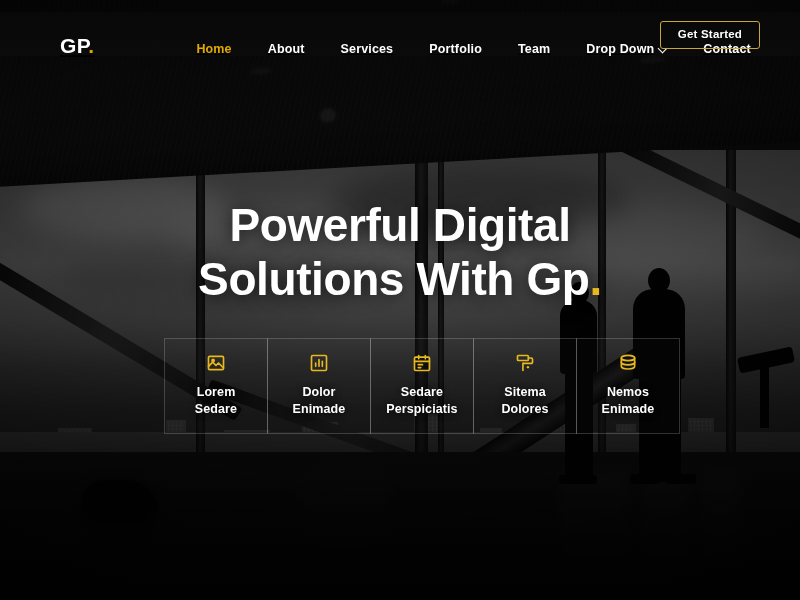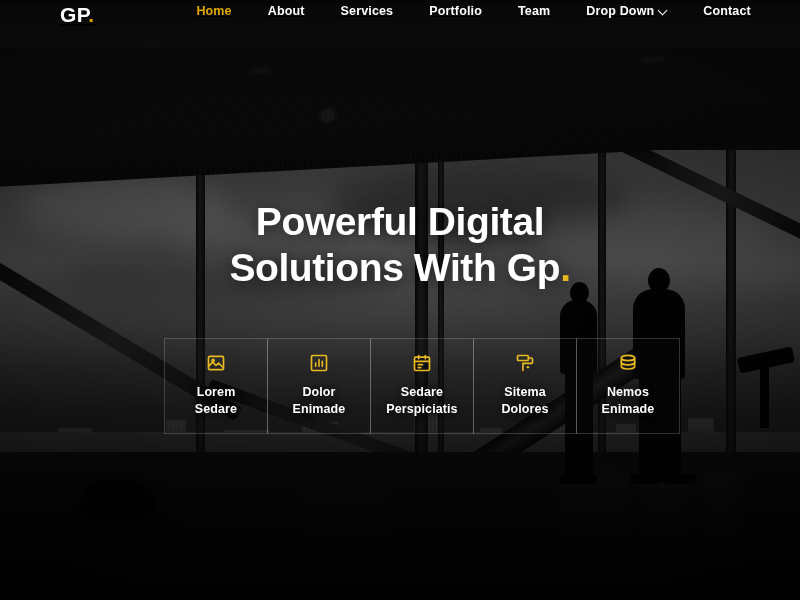--- a/index.html
+++ b/index.html
@@ -88,22 +88,22 @@
   
   .tint {
     position:absolute; inset:0;
     background:
       radial-gradient(120% 85% at 50% 48%, rgba(0,0,0,.18) 0%, rgba(0,0,0,.50) 62%, rgba(0,0,0,.80) 100%),
       linear-gradient(180deg, rgba(0,0,0,.62) 0%, rgba(0,0,0,.30) 26%, rgba(0,0,0,.34) 58%, rgba(0,0,0,.78) 100%);
   }
 
   
   .header {
-    position:absolute; left:0; top:4px; width:800px; height:44px;
-    display:flex; align-items:flex-start; z-index:40;
+    position:absolute; left:0; top:12px; width:800px; height:44px;
+    display:flex; align-items:flex-end; z-index:40;
     background:linear-gradient(180deg, rgba(8,8,8,.97) 0%, rgba(10,10,10,.93) 70%, rgba(12,12,12,.70) 100%);
     text-decoration:underline;
   }
   .logo {
     margin-left:60px; font-size:21px; font-weight:bold; color:#fff;
     letter-spacing:.3px; line-height:1; cursor:pointer; user-select:none;
   }
   .logo .dot { color:#d9a400; }
 
   .nav { display:flex; align-items:center; gap:27px; margin-left:93px; }
@@ -128,21 +128,21 @@
   }
 
   
   .hero {
     position:absolute; left:0; top:0; width:800px; height:600px;
     display:flex; flex-direction:column; align-items:center; z-index:30;
     pointer-events:none;
   }
   .hero-title {
     margin-top:199px; text-align:center; color:#fff;
-    font-size:39px; font-weight:bold; line-height:1.17; letter-spacing:-.4px;
+    font-size:46px; font-weight:bold; line-height:1.17; letter-spacing:-.4px;
     text-shadow:0 2px 16px rgba(0,0,0,.65);
   }
   .hero-title .dot { color:#e8b81f; }
   .hero-sub {
     margin-top:13px; text-align:center; color:#f2f2f2;
     font-size:16px; font-weight:400; letter-spacing:.1px;
     text-shadow:0 1px 10px rgba(0,0,0,.75);
   }
 
   
@@ -268,20 +268,21 @@
       <a href="#">Services</a>
       <a href="#">Portfolio</a>
       <a href="#">Team</a>
       <a class="dd" href="#">
           <span>Drop Down</span>
           <span class="chev"></span>
         </a>
       <a href="#">Contact</a>
     </nav>
 
+    <button class="cta">Get Started</button>
   </div>
 
   <div class="hero">
     <h1 class="hero-title">
       <span>Powerful Digital</span><br>
       <span>Solutions With Gp</span><span class="dot">.</span>
     </h1>
   </div>
 
   <div class="cards">

